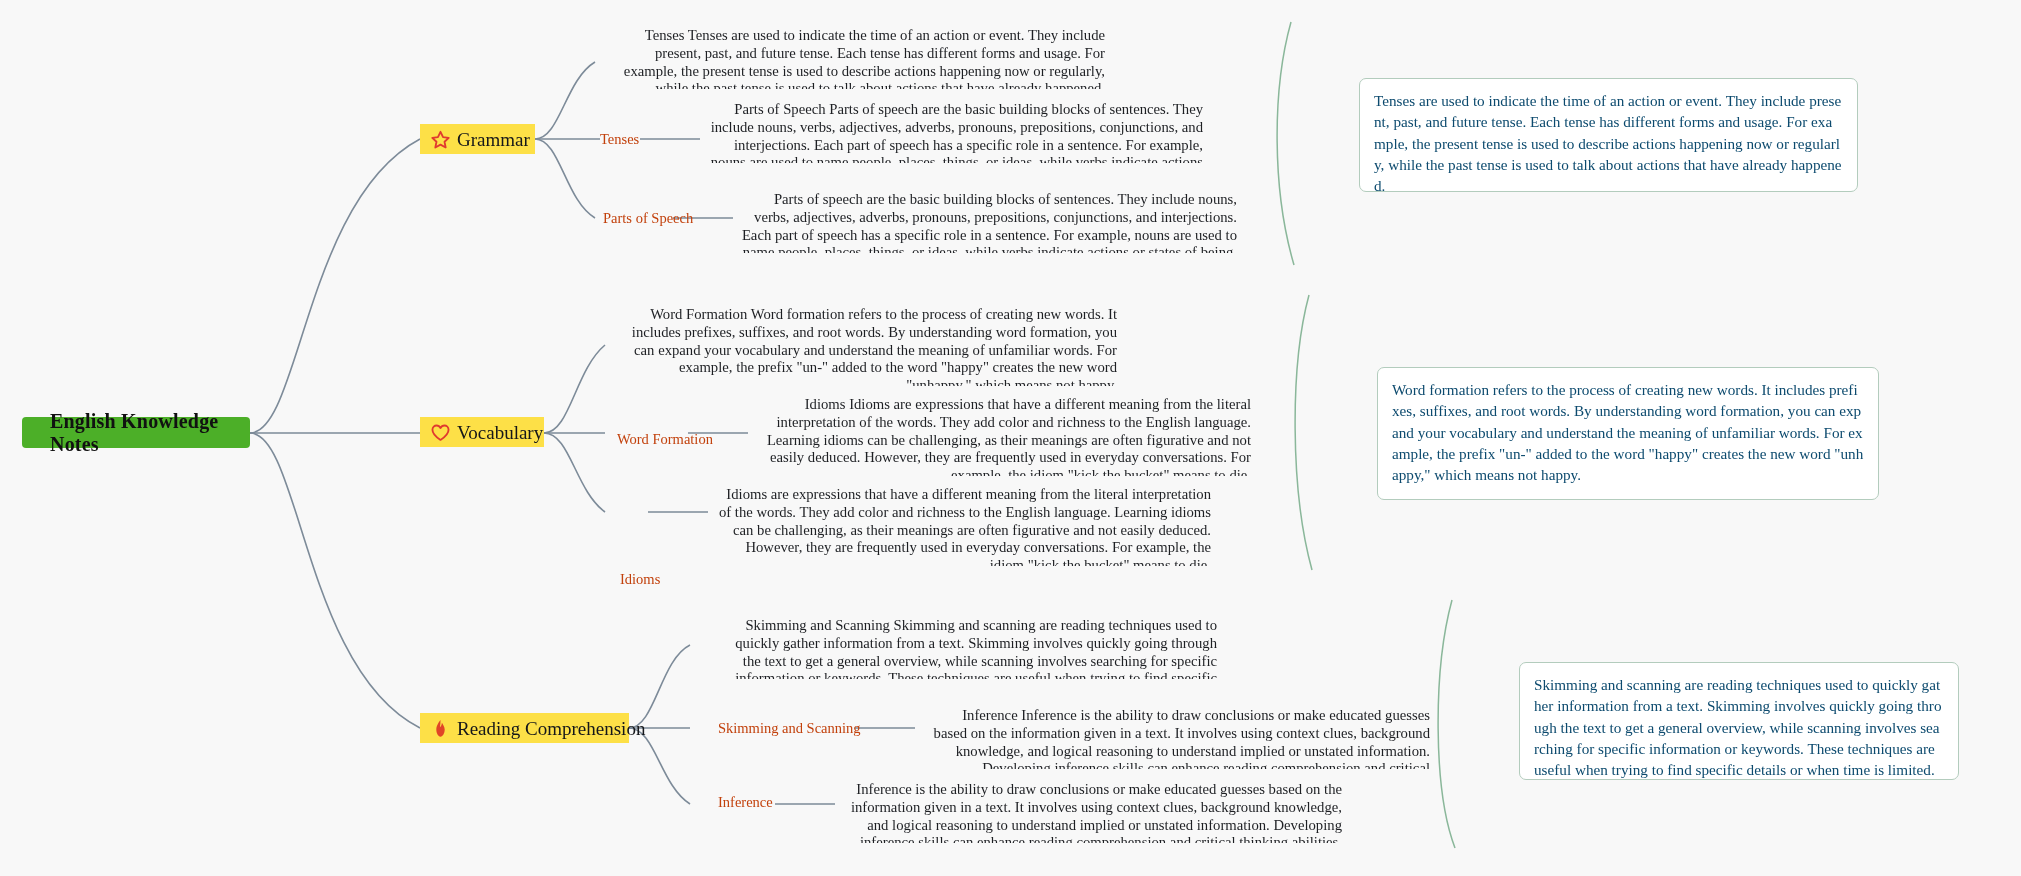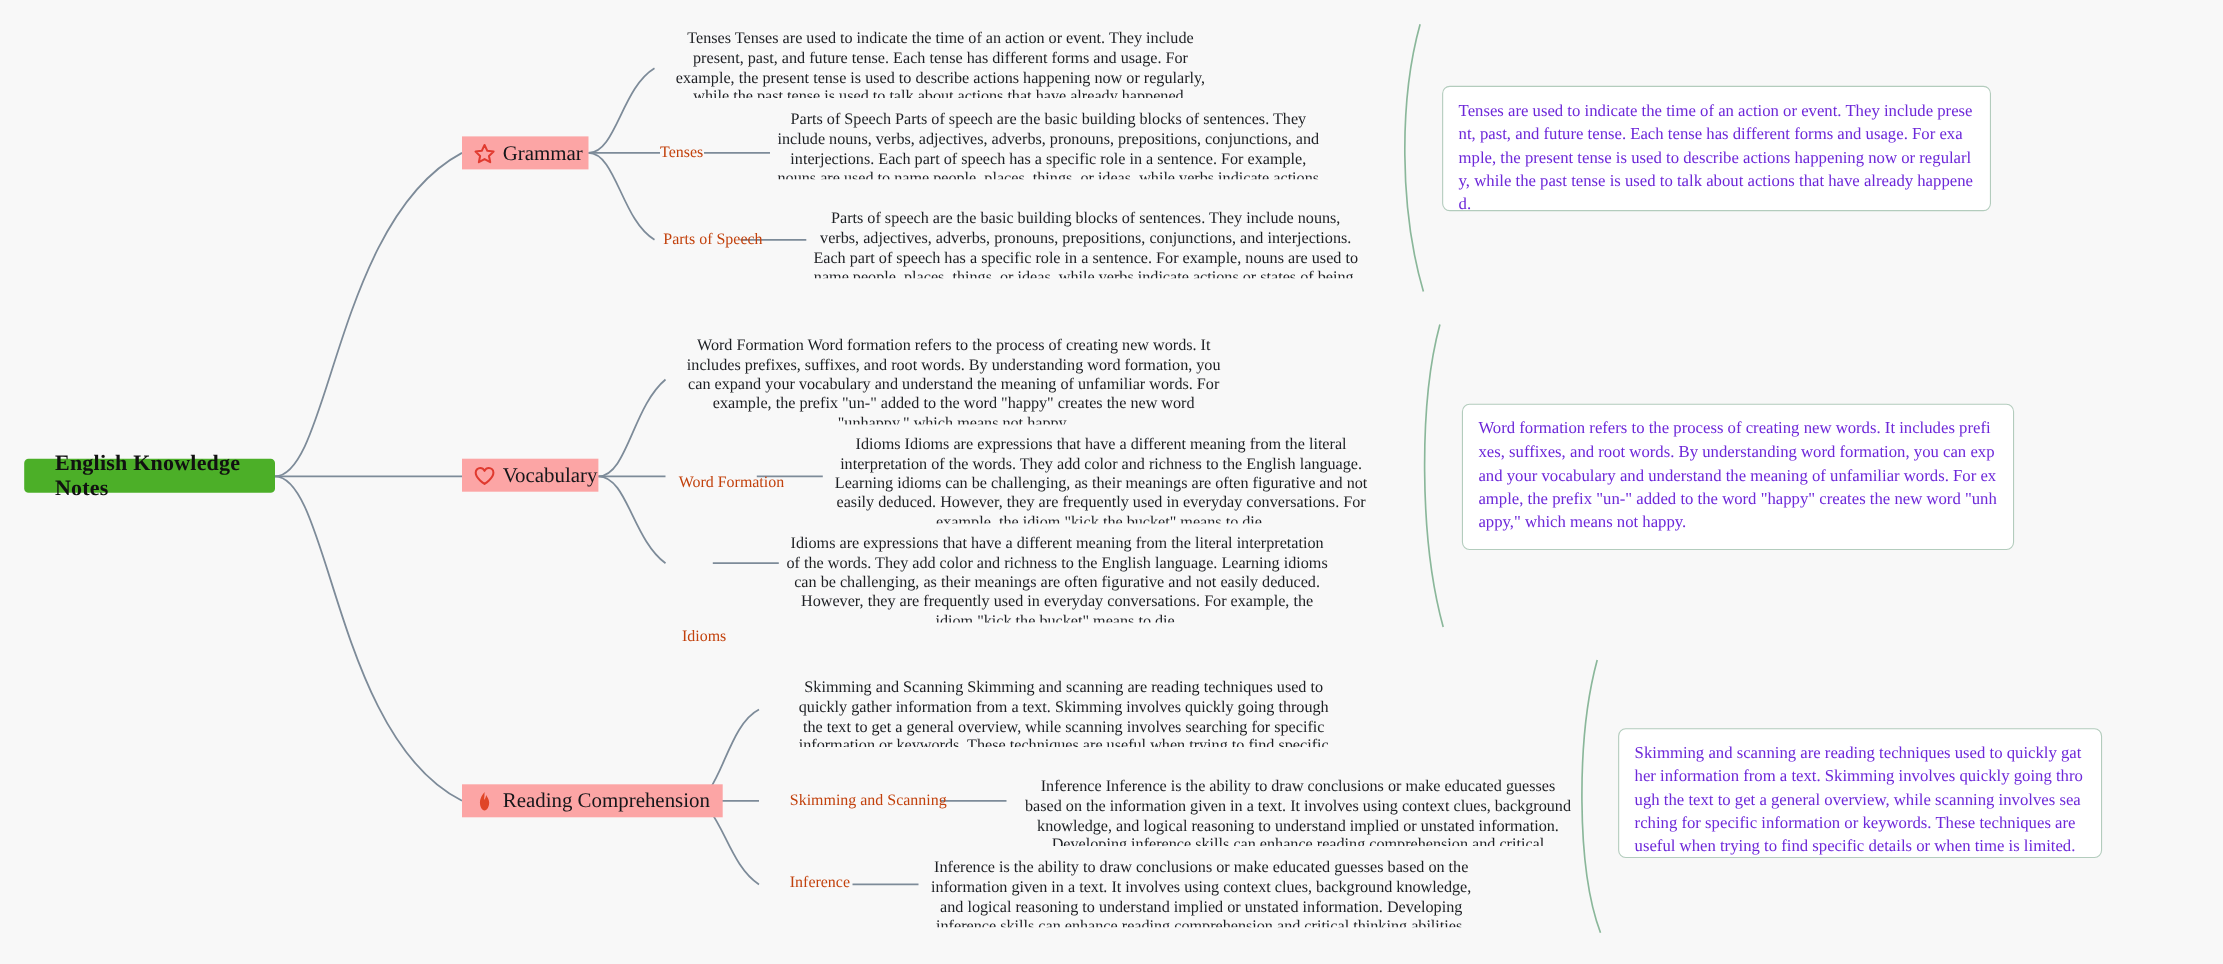--- a/index.html
+++ b/index.html
@@ -41,76 +41,77 @@
     font-size: 20px;
     letter-spacing: 0.2px;
     z-index: 5;
     padding-left: 28px;
   }
 
   
   .branch-node {
     position: absolute;
     height: 30px;
-    background: #fca5a5;
+    background: #fde047;
     display: flex;
     align-items: center;
     gap: 6px;
     padding: 0 28px 0 10px;
     color: #15171a;
     font-size: 19px;
     z-index: 5;
   }
   .branch-node .bico {
     display: inline-flex;
     width: 21px; height: 21px;
     align-items: center;
     justify-content: center;
     flex: 0 0 auto;
   }
   .branch-node .blabel { white-space: nowrap; line-height: 1; }
 
   #branch-grammar  { left: 420px; top: 124px; width: 115px; }
   #branch-vocab    { left: 420px; top: 417px; width: 124px; }
-  #branch-reading  { left: 420px; top: 713px; width: 237px; }
+  #branch-reading  { left: 420px; top: 713px; width: 209px; }
 
   
   .sub-label {
     position: absolute;
     font-size: 14.5px;
     color: #c2410c;
     white-space: nowrap;
     line-height: 1;
     z-index: 4;
   }
 
   
   .text-block {
     position: absolute;
     font-size: 14.7px;
     line-height: 17.8px;
     color: #1d1f23;
     overflow: hidden;
-    text-align: center;
+    text-align: right;
     z-index: 3;
   }
 
   
   .note-box {
     position: absolute;
     background: #ffffff;
     border: 1px solid #b3ccbd;
     border-radius: 7px;
     padding: 11px 14px 12px 14px;
     font-size: 15.2px;
     line-height: 21.3px;
-    color: #6d28d9;
+    color: #0c4a6e;
     word-break: break-all;
     overflow: hidden;
     z-index: 4;
+    margin-left: 48px;
   }
 
   #note-grammar { left: 1311px; top: 78px;  width: 499px; height: 114px; }
   #note-vocab   { left: 1329px; top: 367px; width: 502px; height: 133px; }
   #note-reading { left: 1471px; top: 662px; width: 440px; height: 118px; }
 </style>
 </head>
 <body>
 
 <div id="canvas">

